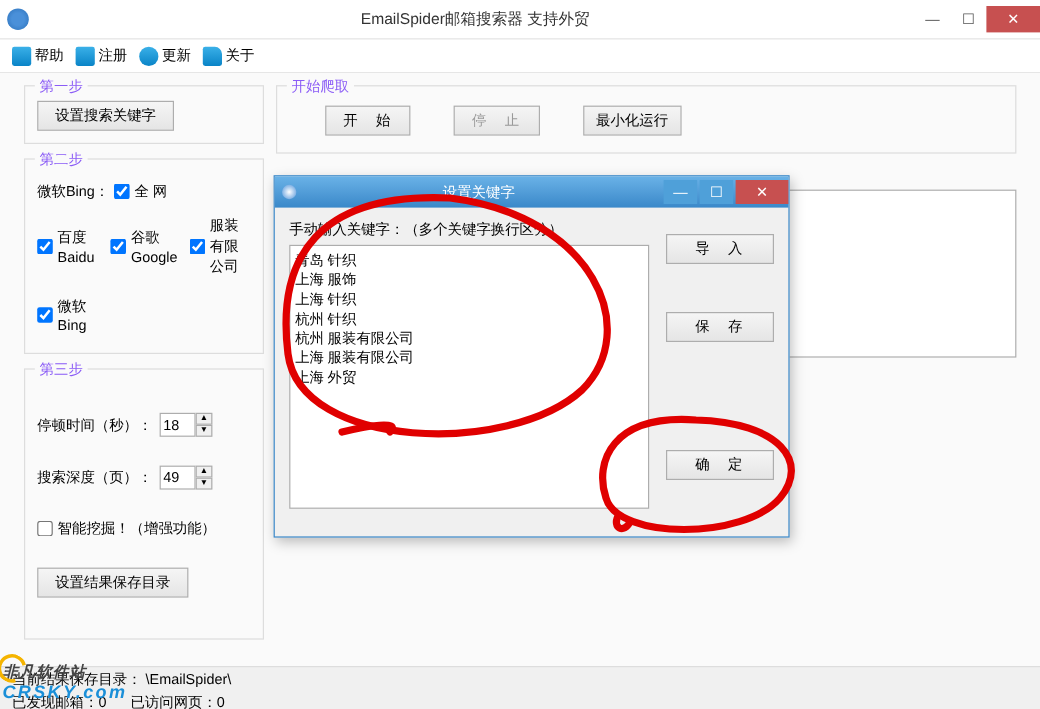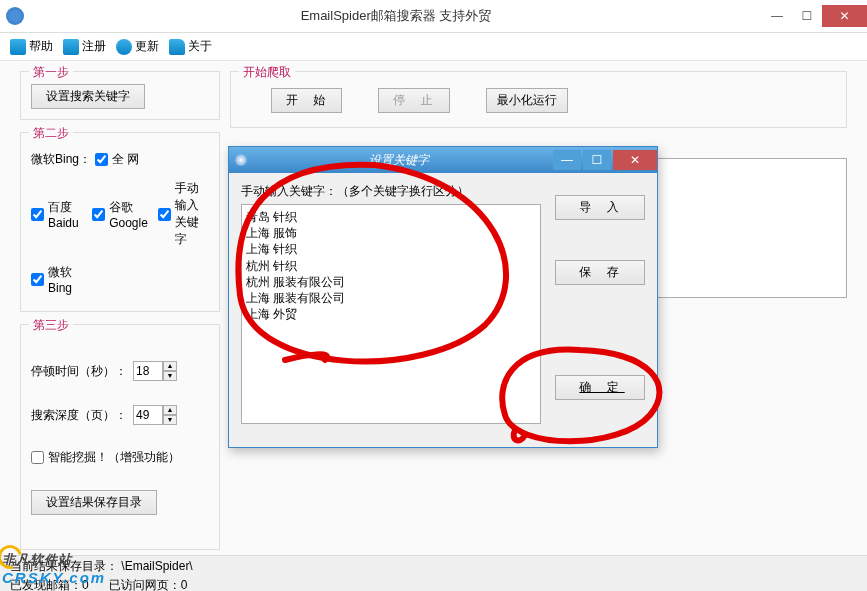--- a/index.html
+++ b/index.html
@@ -16,21 +16,21 @@
 .tool-item { display: flex; align-items: center; gap: 3px; cursor: pointer; }
 .tool-icon { width: 16px; height: 16px; background: #0a84c7; display: inline-block; }
 .tool-icon.help { background: linear-gradient(#3ab0e8,#0a84c7); border-radius: 2px; }
 .tool-icon.reg { background: linear-gradient(#3ab0e8,#0a84c7); border-radius: 2px; }
 .tool-icon.upd { background: linear-gradient(#3ab0e8,#0a84c7); border-radius: 50%; }
 .tool-icon.abt { background: linear-gradient(#3ab0e8,#0a84c7); border-radius: 2px 6px 2px 2px; }
 
 .main { position: relative; padding: 10px 20px; background: #fafafa; height: calc(100% - 56px); }
 
 .group { border: 1px solid #ddd; padding: 12px 10px 10px; margin-bottom: 12px; position: relative; background: #fafafa; }
-.group-title { position: absolute; top: -8px; left: 8px; background: #fafafa; padding: 0 4px; color: #be185d; }
+.group-title { position: absolute; top: -8px; left: 8px; background: #fafafa; padding: 0 4px; color: #8b5cf6; }
 
 .left-col { width: 200px; float: left; }
 .right-area { margin-left: 210px; }
 
 .btn { border: 1px solid #adadad; background: linear-gradient(#f5f5f5,#e5e5e5); padding: 3px 10px; cursor: pointer; min-width: 70px; }
 .btn.wide { min-width: 100px; padding: 3px 14px; }
 
 .crawl-row { display: flex; gap: 36px; align-items: center; padding: 4px 30px; }
 
 .chk-row { display: flex; align-items: center; gap: 4px; margin: 6px 0; }
@@ -50,31 +50,31 @@
 .statusbar .row2 { display: flex; gap: 20px; margin-top: 2px; }
 
 .watermark { position: absolute; left: 2px; bottom: 10px; font-family: Arial; font-weight: bold; font-style: italic; }
 .watermark .t1 { color: #444; font-size: 13px; letter-spacing: 1px; }
 .watermark .t2 { color: #1a8fd8; font-size: 15px; letter-spacing: 2px; }
 .watermark .ico { position: absolute; left: -4px; top: -6px; width: 24px; height: 24px; border: 3px solid #f5b400; border-right-color: transparent; border-radius: 50%; transform: rotate(30deg);}
 
 
 .dialog { position: absolute; left: 228px; top: 146px; width: 430px; height: 302px; background: #f0f0f0; border: 1px solid #3a88c9; box-shadow: 2px 4px 10px rgba(0,0,0,0.25); z-index: 10; }
 .dlg-title { height: 26px; background: linear-gradient(#6ab2e7,#3a88c9); display: flex; align-items: center; padding-left: 6px; color: #fff; }
-.dlg-title .spacer { flex: 1; text-align: center; font-size: 12px; font-style: italic; }
+.dlg-title .spacer { flex: 1; text-align: center; font-size: 12px; }
 .dlg-title .dbtns { display: flex; }
 .dlg-title .dbtn { width: 28px; height: 20px; display: flex; align-items: center; justify-content: center; background: #4fa0d9; margin-left: 2px; cursor: pointer; }
 .dlg-title .dbtn.x { background: #c75050; width: 44px; }
 .dlg-body { padding: 10px 12px; display: flex; gap: 14px; }
 .dlg-left { flex: 1; }
 .dlg-label { margin-bottom: 4px; }
 .dlg-ta { width: 100%; height: 220px; border: 1px solid #adadad; background: #fff; padding: 4px; font-size: 12px; resize: none; white-space: pre; line-height: 1.35; font-family: SimSun, "Microsoft YaHei"; }
 .dlg-right { width: 90px; display: flex; flex-direction: column; gap: 40px; padding-top: 12px; }
 .dlg-right .btn { letter-spacing: 6px; padding-left: 14px; }
-.dlg-right .gap-big { margin-top: 50px; text-decoration: underline; }
+.dlg-right .gap-big { margin-top: 50px; }
 
 
 .annot { position: absolute; pointer-events: none; z-index: 20; }
 .annot svg { overflow: visible; }
 .annot path, .annot ellipse { fill: none; stroke: #e00000; stroke-width: 6; stroke-linecap: round; }
 </style>
 </head>
 <body>
 
 <div class="titlebar">
@@ -125,21 +125,21 @@
         <label class="chk-row">
             <input type="checkbox" checked="" style="">
             <span>百度Baidu</span>
           </label>
         <label class="chk-row">
             <input type="checkbox" checked="" style="">
             <span>谷歌Google</span>
           </label>
         <label class="chk-row">
             <input type="checkbox" checked="" style="">
-            <span>手动输入关键字</span>
+            <span>服装有限公司</span>
           </label>
         <label class="chk-row">
             <input type="checkbox" checked="" style="">
             <span>微软Bing</span>
           </label>
       </div>
     </div>
 
     <div class="group">
       <div class="group-title">第三步</div>

